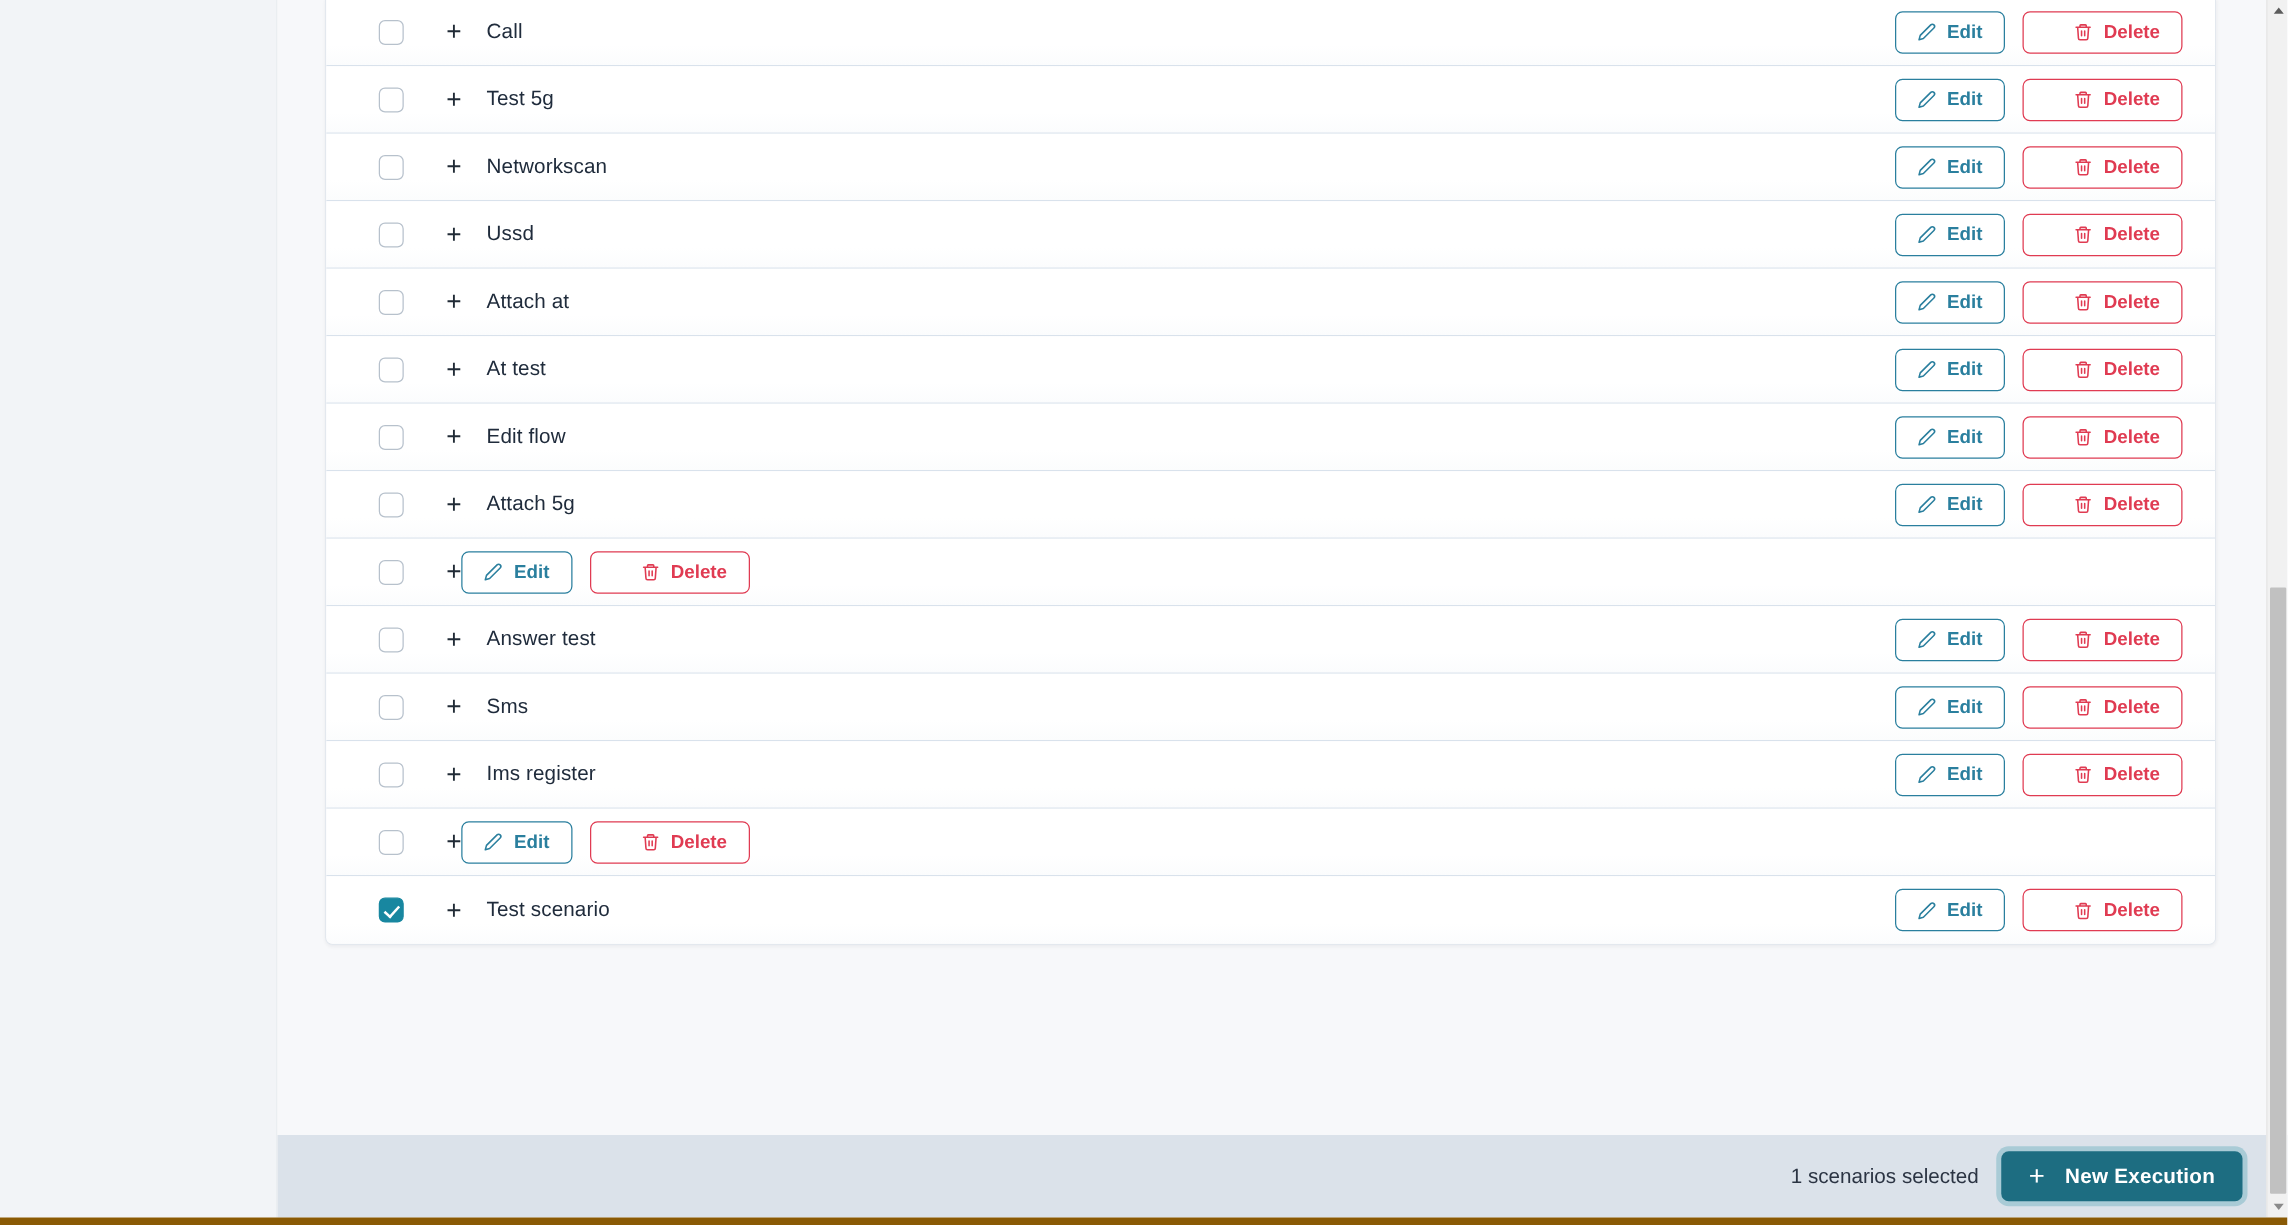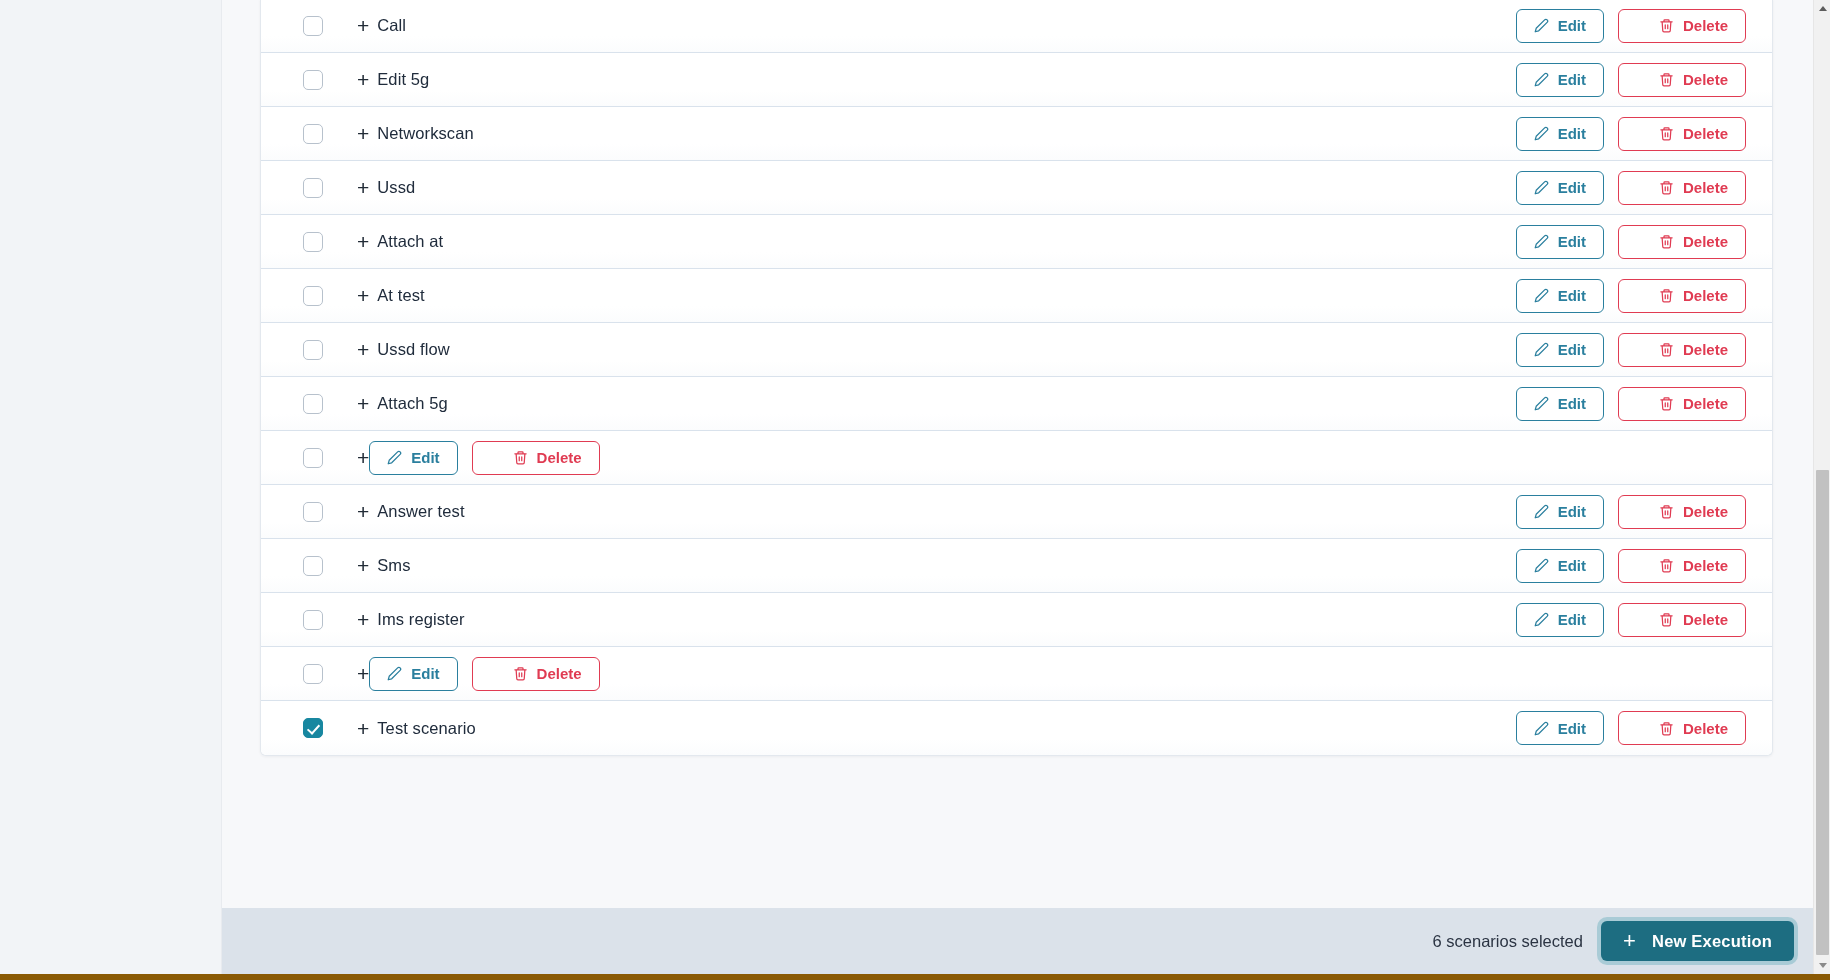--- a/index.html
+++ b/index.html
@@ -102,21 +102,21 @@
     font-size: 21px;
     line-height: 1;
     color: #212b36;
     font-weight: 400;
     cursor: pointer;
     user-select: none;
   }
 
   .row-label {
     flex: 1 1 auto;
-    margin-left: 8px;
+    margin-left: 20px;
     font-size: 16.5px;
     color: #202c3c;
     letter-spacing: 0.1px;
   }
 
   .row-actions {
     flex: 0 0 auto;
     display: flex;
     align-items: center;
     gap: 14px;
@@ -271,21 +271,21 @@
                   <path d="M10 11v6M14 11v6"></path>
                 </svg>
               </span>
               <span>Delete</span>
             </button>
           </div>
         </div>
         <div class="scenario-row">
           <div class="row-checkbox"></div>
           <span class="row-expand">+</span>
-          <span class="row-label">Edit 5g</span>
+          <span class="row-label">Test 5g</span>
           <div class="row-actions">
             <button class="btn btn-edit">
               <span>
                 <svg width="15" height="15" viewBox="0 0 24 24" fill="none" stroke="currentColor" stroke-width="2" stroke-linecap="round" stroke-linejoin="round">
                   <path d="M17 3a2.8 2.8 0 1 1 4 4L7.5 20.5 2 22l1.5-5.5L17 3z"></path>
                 </svg>
               </span>
               <span>Edit</span>
             </button>
             <button class="btn btn-delete">
@@ -391,21 +391,21 @@
                   <path d="M10 11v6M14 11v6"></path>
                 </svg>
               </span>
               <span>Delete</span>
             </button>
           </div>
         </div>
         <div class="scenario-row">
           <div class="row-checkbox"></div>
           <span class="row-expand">+</span>
-          <span class="row-label">Ussd flow</span>
+          <span class="row-label">Edit flow</span>
           <div class="row-actions">
             <button class="btn btn-edit">
               <span>
                 <svg width="15" height="15" viewBox="0 0 24 24" fill="none" stroke="currentColor" stroke-width="2" stroke-linecap="round" stroke-linejoin="round">
                   <path d="M17 3a2.8 2.8 0 1 1 4 4L7.5 20.5 2 22l1.5-5.5L17 3z"></path>
                 </svg>
               </span>
               <span>Edit</span>
             </button>
             <button class="btn btn-delete">
@@ -582,21 +582,21 @@
                 </svg>
               </span>
               <span>Delete</span>
             </button>
           </div>
         </div>
       </div>
   </div>
 
   <div class="bottom-bar">
-    <span class="selected-count">6 scenarios selected</span>
+    <span class="selected-count">1 scenarios selected</span>
     <button class="btn-new-execution">
       <span class="plus">+</span>
       <span>New Execution</span>
     </button>
   </div>
 
   <div class="scrollbar">
     <div class="sb-arrow up">
         <i></i>
       </div>

